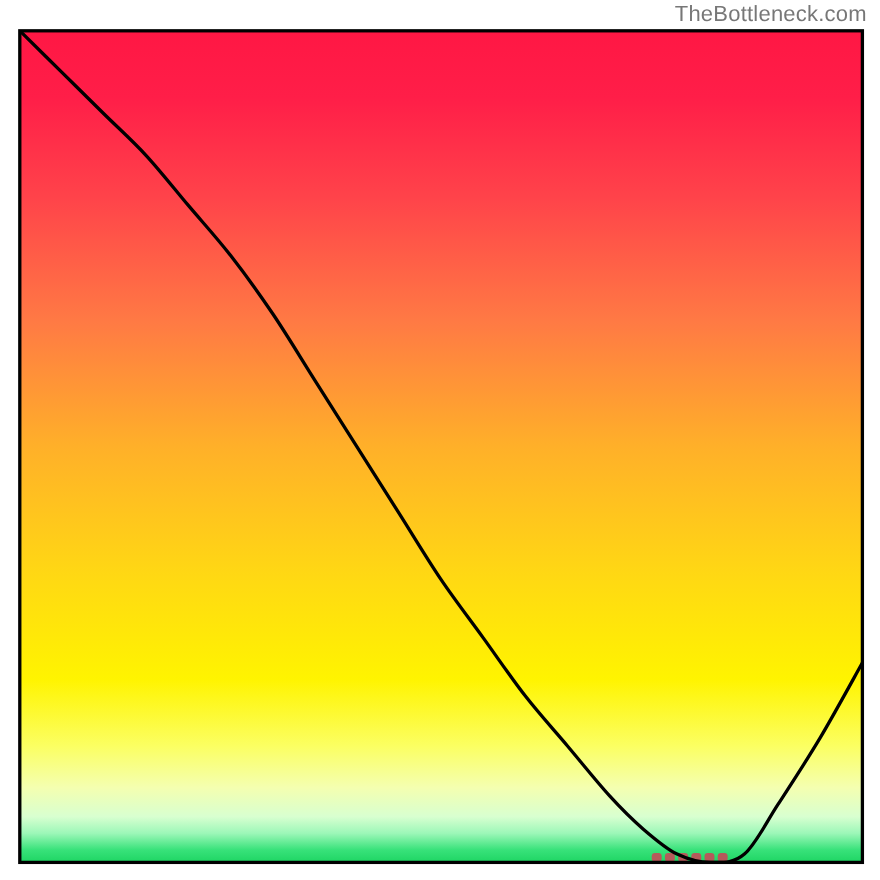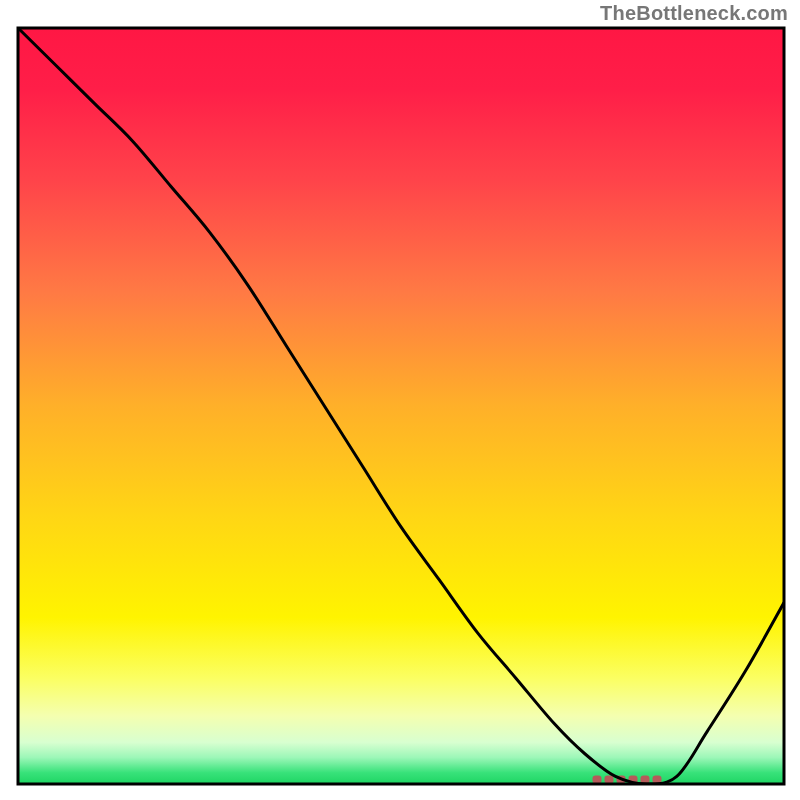--- a/index.html
+++ b/index.html
@@ -16,21 +16,20 @@
     width: 800px;
     height: 800px;
   }
   .attribution {
     position: absolute;
     top: 2px;
     right: 12px;
     color: #777;
     font-size: 20px;
     letter-spacing: 0.2px;
-    font-weight: bold;
   }
   svg.chart {
     position: absolute;
     left: 0;
     top: 0;
   }
 </style>
 </head>
 <body>
 

